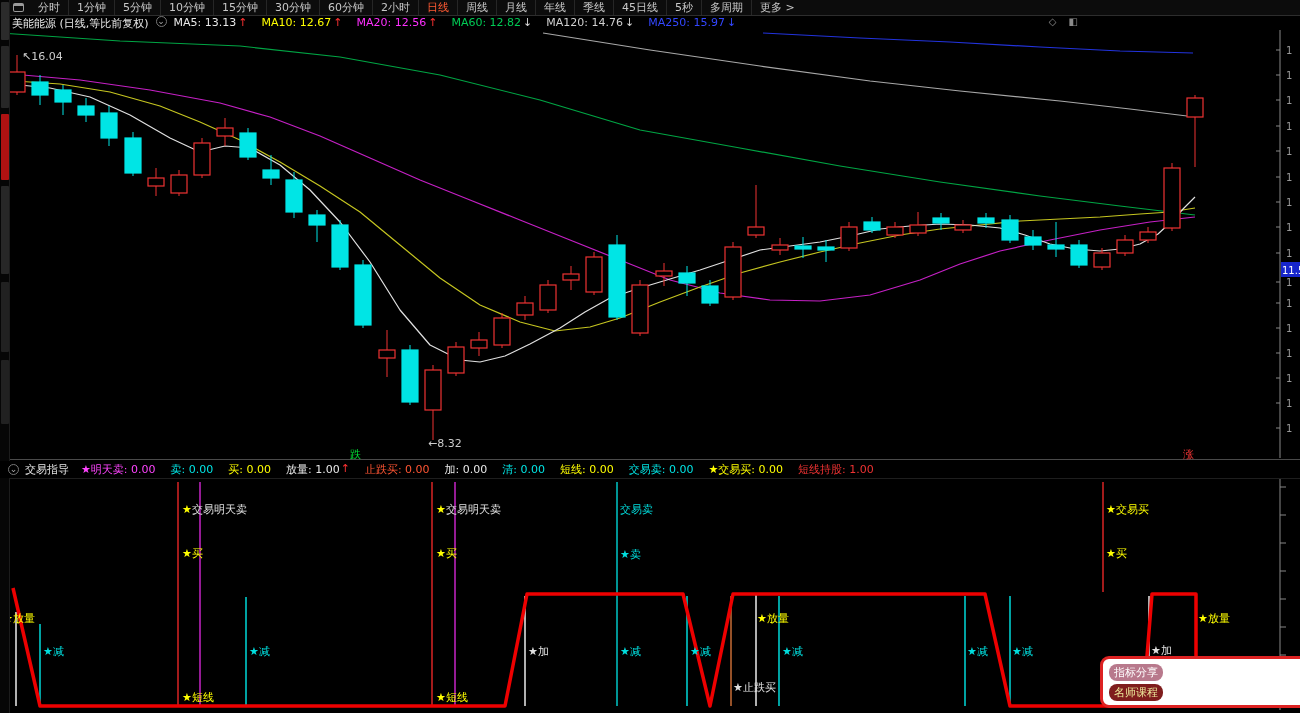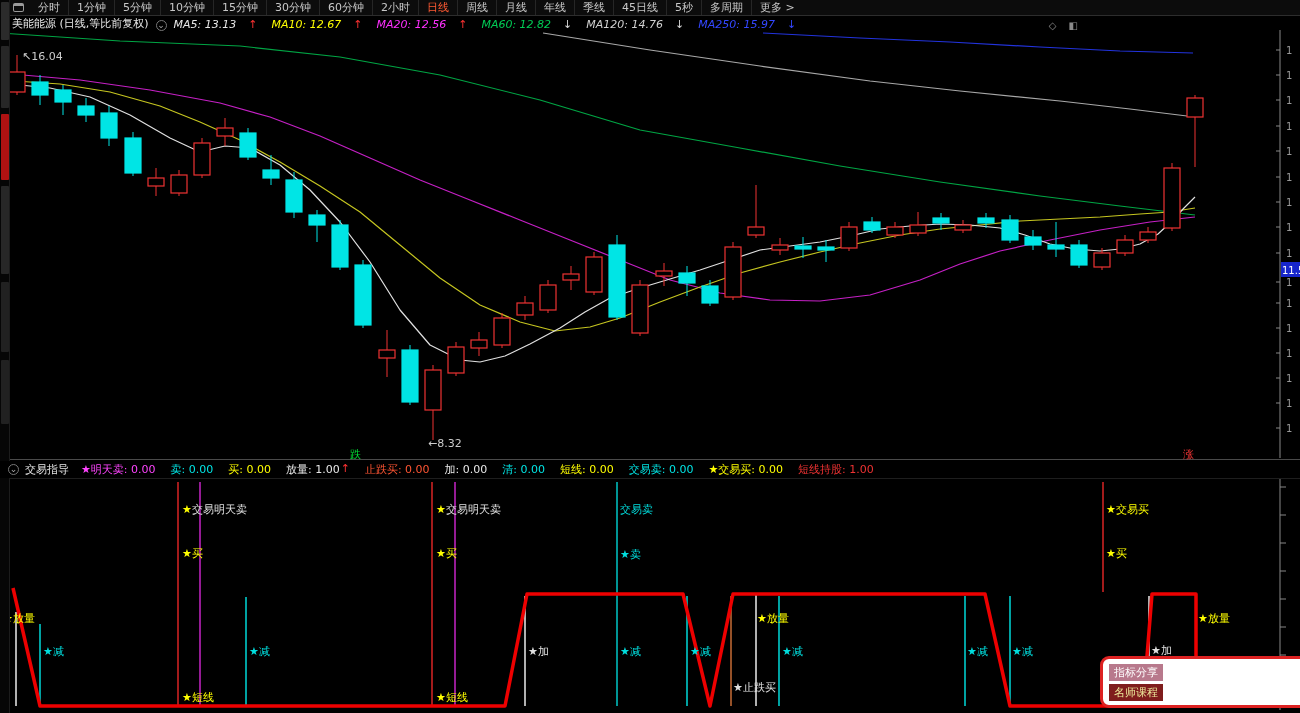--- a/index.html
+++ b/index.html
@@ -22,28 +22,28 @@
     justify-content:space-between; align-items:center; font-size:11px;
     color:#c8c8c8; z-index:6; white-space:nowrap; }
   .menu-left, .menu-right { display:flex; align-items:center; height:100%; }
   .mi { padding:0 8px; display:flex; align-items:center; height:100%; cursor:default; }
   .menu-left .mi + .mi, .menu-right .mi { border-left:1px solid #262626; }
   .win-icon { width:11px; height:9px; border:1px solid #9a9a9a; border-radius:2px;
     margin:0 6px 0 3px; border-top-width:3px; }
 
   
   .title-bar { position:absolute; left:10px; top:16px; width:1094px; height:15px;
-    background:#000; display:flex; align-items:flex-end; font-size:11px;
+    background:#000; display:flex; align-items:flex-start; font-size:11px;
     color:#e8e8e8; z-index:6; white-space:nowrap; }
   .symbol { margin-left:2px; }
   .chev-circle { display:inline-flex; align-items:center; justify-content:center;
     width:11px; height:11px; border:1px solid #777; border-radius:50%;
     color:#aaa; font-size:9px; line-height:9px; margin:0 7px; }
   .ma-list { display:flex; gap:14px; }
-  .ma-item { display:flex; gap:12px;font-style:italic; }
+  .ma-item { display:flex; gap:2px; }
   .title-icons { margin-left:auto; display:flex; gap:12px; color:#8a8a8a;
     font-size:10px; padding-right:26px; }
 
   
   .ind-header { position:absolute; left:0; top:461px; width:1300px; height:17px;
     background:#000; display:flex; align-items:center; font-size:11px;
     color:#e8e8e8; z-index:6; white-space:nowrap; padding-left:8px; }
   .ind-header .chev-circle { margin:0 6px 0 0; }
   .ind-title { margin-right:12px; }
   .ind-fields { display:flex; gap:15px; }
@@ -52,21 +52,21 @@
   
   .watermark { position:absolute; left:1100px; top:656px; width:208px; height:52px;
     background:#ffffff; border:3px solid #dd2222; border-radius:9px; z-index:9;
     display:flex; align-items:center; padding:2px 6px; gap:7px; }
   .wm-left { flex:1; text-align:center; }
   .wm-brand { font-size:19px; font-weight:bold; color:#e8557e; letter-spacing:2px;
     line-height:21px; }
   .wm-url { font-family:"Liberation Serif","DejaVu Serif",serif; font-size:12px;
     font-weight:bold; color:#cc2233; letter-spacing:1px; line-height:14px; }
   .wm-right { display:flex; flex-direction:column; gap:3px; }
-  .wm-badge1, .wm-badge2 { font-size:11px; padding:1px 5px; border-radius:0;
+  .wm-badge1, .wm-badge2 { font-size:11px; padding:1px 5px; border-radius:8px;
     text-align:center; line-height:15px; }
   .wm-badge1 { background:#b8798c; color:#ffffff; }
   .wm-badge2 { background:#7f1d1d; color:#ece89a; }
 </style>
 </head>
 <body>
 
 <div class="app">
 
   <svg id="canvas" width="1300" height="713" viewBox="0 0 1300 713" style="position:absolute;left:0;top:0;">

